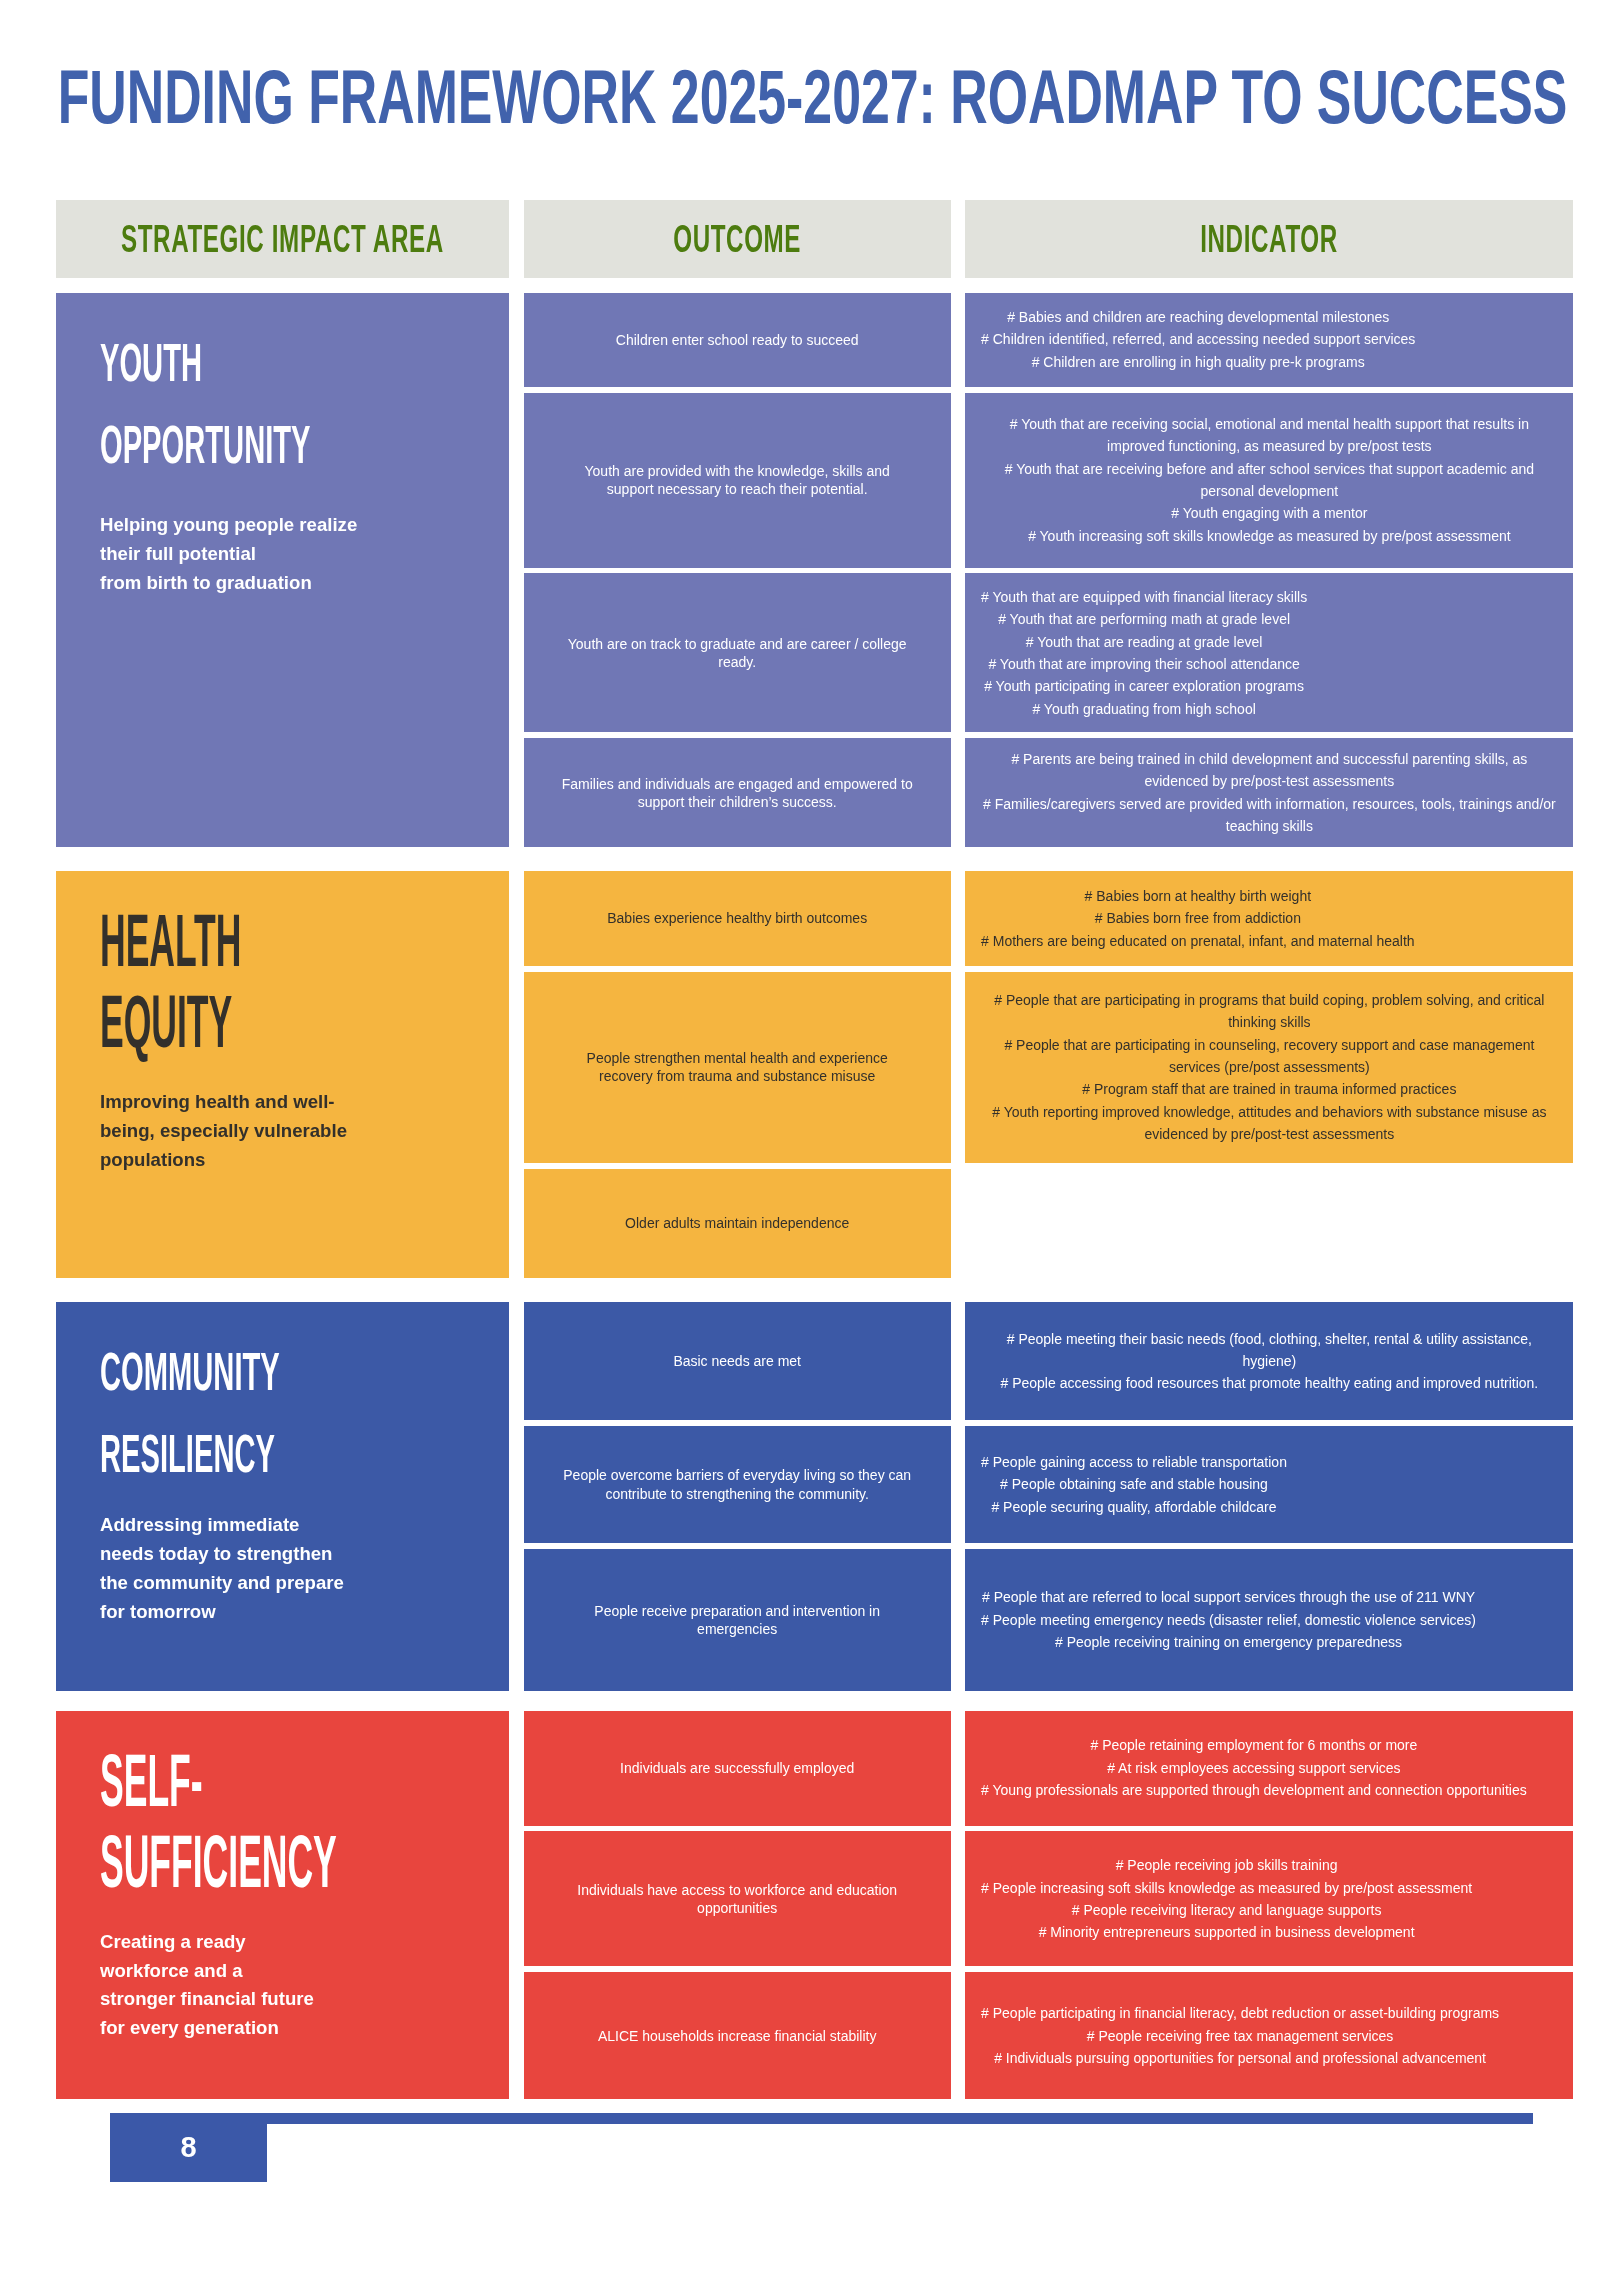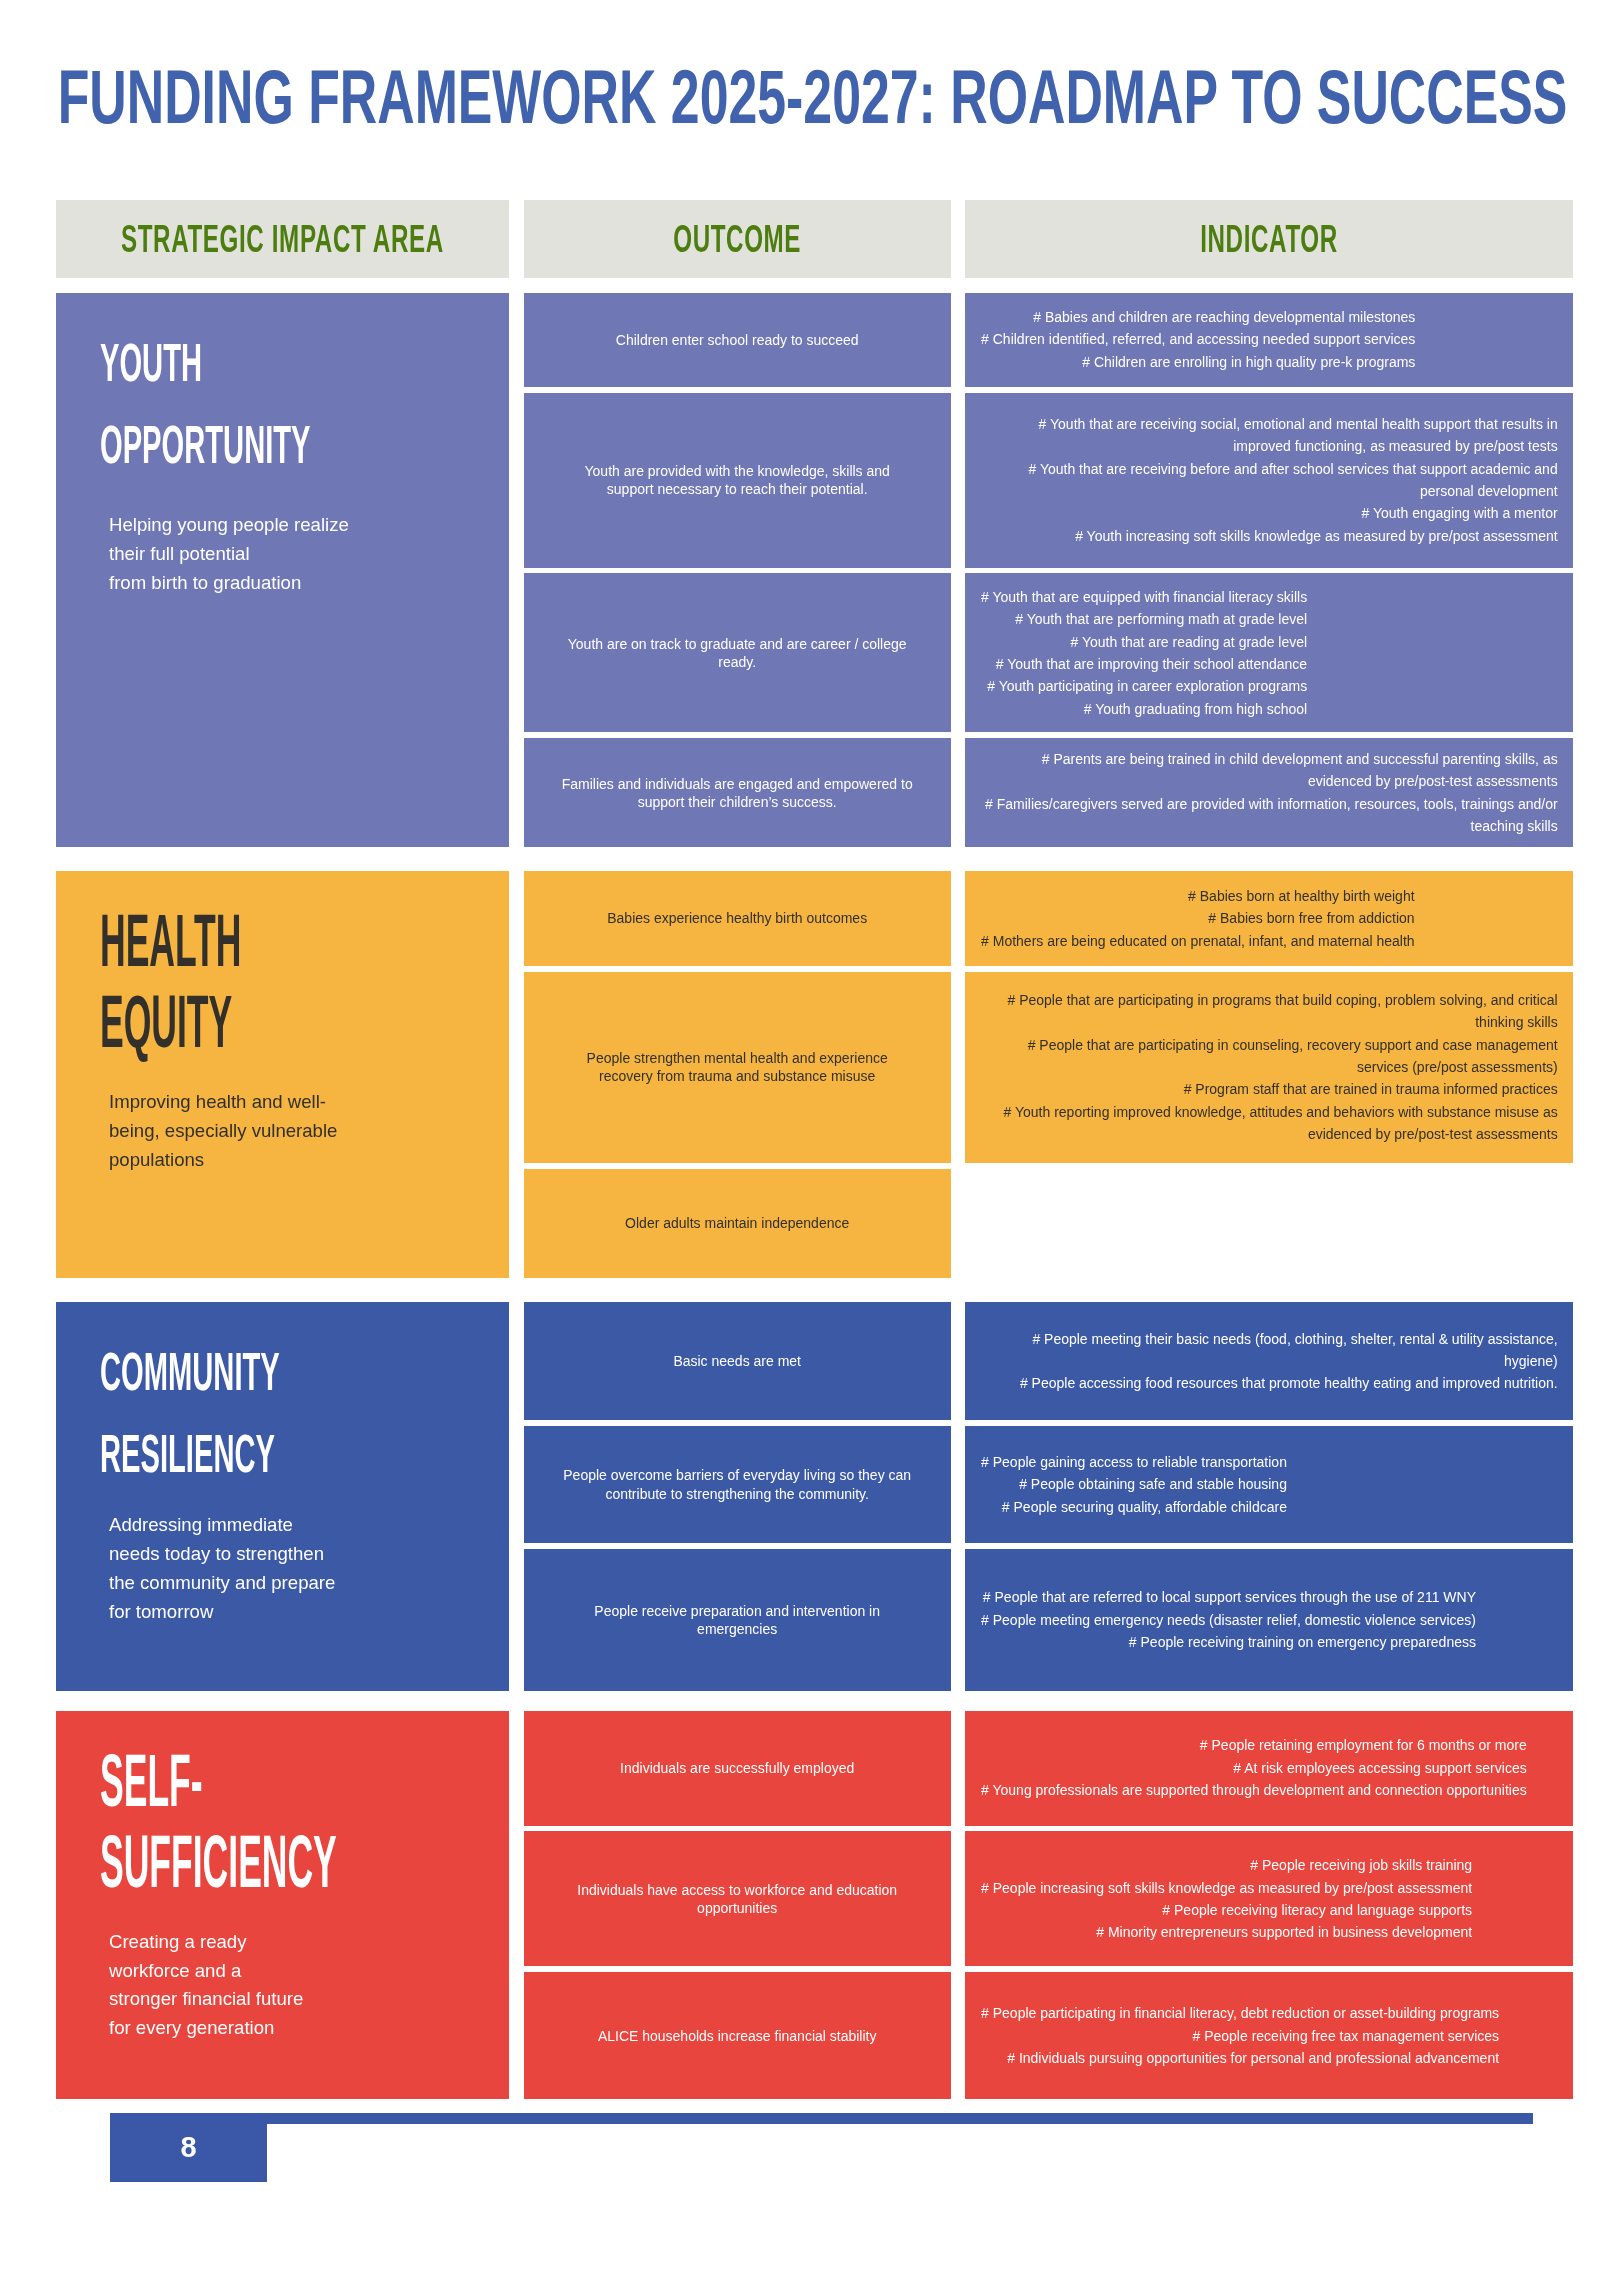--- a/index.html
+++ b/index.html
@@ -36,35 +36,34 @@
   .s3 { margin-top:19.6px; grid-template-rows:115px 135px 127px;      --bg:#E8453E; --fg:#ffffff; }
 
   .cell { background:var(--bg); color:var(--fg); }
 
   .impact { grid-column:1; grid-row:1 / -1; padding:29px 44px; box-sizing:border-box; }
   .impact-title { font-weight:bold; }
   .impact-title .tx { display:inline-block; white-space:pre-line; transform-origin:0 0; }
   .t-two .tx { font-size:53px; line-height:1.55; transform:scaleX(0.55); }
   .t-big .tx { font-size:74px; line-height:1.1;  transform:scaleX(0.48); }
   .impact-desc {
-    margin-top:25.5px; font-weight:normal; font-size:18.6px; line-height:1.55;
+    margin-top:25.5px; font-weight:bold; font-size:18.6px; line-height:1.55;
     white-space:pre-line;
-    margin-left:9px;
   }
   .s2 .impact-desc { margin-top:15.7px; }
 
   .outcome {
     grid-column:2; display:flex; align-items:center; justify-content:center;
     text-align:center; font-size:14px; line-height:1.3; padding:0 37px;
     box-sizing:border-box;
   }
   .indicator {
     grid-column:3; display:flex; align-items:center;
     font-size:14px; line-height:1.6; padding:7.8px 15.7px;
-    box-sizing:border-box; white-space:pre-line; text-align:right;
+    box-sizing:border-box; white-space:pre-line; text-align:center;
   }
 
   
   .footer-bar {
     position:absolute; left:110px; top:2113px; width:1423px; height:10.8px;
     background:#3B58A8;
   }
   .footer-badge {
     position:absolute; left:110px; top:2113px; width:157px; height:69px;
     background:#3B58A8; color:#ffffff; display:flex; align-items:center;

